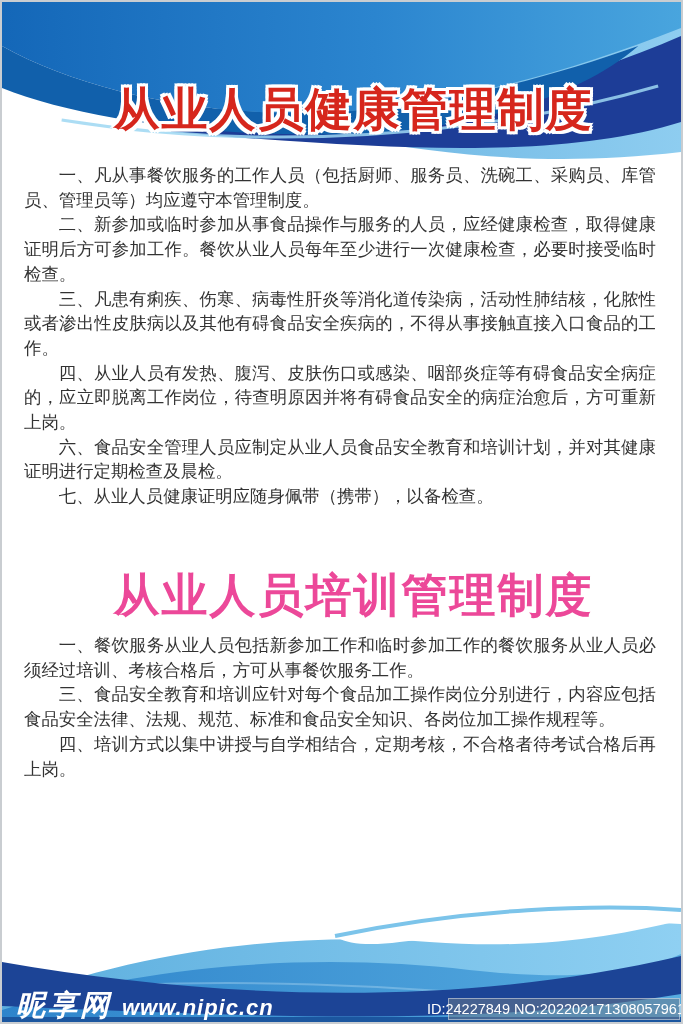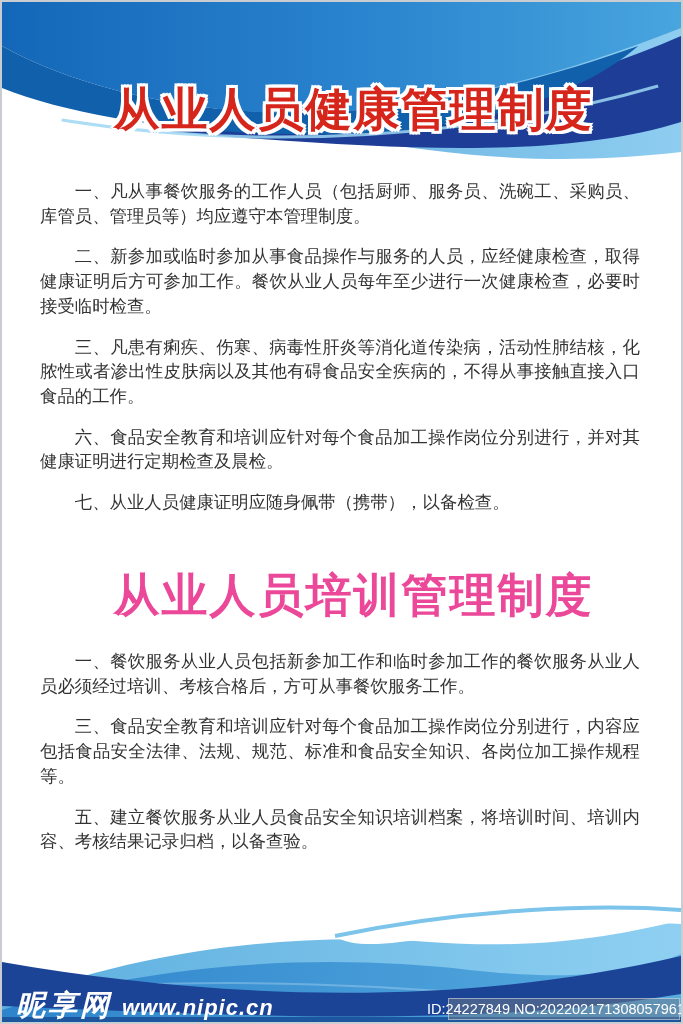--- a/index.html
+++ b/index.html
@@ -40,21 +40,21 @@
   .rules{
     position:absolute;left:22px;width:632px;
     color:#333333;
     font-size:17.4px;
     line-height:24.7px;
     text-align:justify;
     z-index:2;
   }
   #rules1{top:161px;}
   #rules2{top:631px;}
-  .rules p{margin:16px;padding:0;text-indent:2em;}
+  .rules p{margin:0;padding:0;text-indent:2em;}
   .watermark{
     position:absolute;left:14px;top:984px;
     display:flex;align-items:baseline;gap:10px;
     color:#ffffff;font-style:italic;font-weight:bold;
     z-index:4;white-space:nowrap;
   }
   .wm-name{font-size:29px;letter-spacing:3px;}
   .wm-url{font-size:22px;letter-spacing:1px;}
   .id-badge{
     position:absolute;left:446px;top:996px;
@@ -90,30 +90,31 @@
     <path d="M0,44 C90,94 230,120 360,108 C470,98 560,72 640,44 C580,96 470,128 350,132 C220,136 80,118 0,86 Z" fill="#1160ab"></path>
     <path d="M60,118 C260,150 480,136 660,84" stroke="#9ed7f2" stroke-width="3" fill="none" opacity="0.85"></path>
   </svg>
 
   <h1 id="title1" class="big-title">从业人员健康管理制度</h1>
 
   <div id="rules1" class="rules">
     <p>一、凡从事餐饮服务的工作人员（包括厨师、服务员、洗碗工、采购员、库管员、管理员等）均应遵守本管理制度。</p>
     <p>二、新参加或临时参加从事食品操作与服务的人员，应经健康检查，取得健康证明后方可参加工作。餐饮从业人员每年至少进行一次健康检查，必要时接受临时检查。</p>
     <p>三、凡患有痢疾、伤寒、病毒性肝炎等消化道传染病，活动性肺结核，化脓性或者渗出性皮肤病以及其他有碍食品安全疾病的，不得从事接触直接入口食品的工作。</p>
-    <p>六、食品安全教育和培训应针对每个食品加工操作岗位分别进行，并对其健康证明进行定期检查及晨检。</p>
+    <p>四、从业人员有发热、腹泻、皮肤伤口或感染、咽部炎症等有碍食品安全病症的，应立即脱离工作岗位，待查明原因并将有碍食品安全的病症治愈后，方可重新上岗。</p>
+    <p>六、食品安全管理人员应制定从业人员食品安全教育和培训计划，并对其健康证明进行定期检查及晨检。</p>
     <p>七、从业人员健康证明应随身佩带（携带），以备检查。</p>
   </div>
 
   <h2 id="title2" class="big-title">从业人员培训管理制度</h2>
 
   <div id="rules2" class="rules">
     <p>一、餐饮服务从业人员包括新参加工作和临时参加工作的餐饮服务从业人员必须经过培训、考核合格后，方可从事餐饮服务工作。</p>
     <p>三、食品安全教育和培训应针对每个食品加工操作岗位分别进行，内容应包括食品安全法律、法规、规范、标准和食品安全知识、各岗位加工操作规程等。</p>
-    <p>五、建立餐饮服务从业人员食品安全知识培训档案，将培训时间、培训内容、考核结果记录归档，以备查验。</p>
+    <p>四、培训方式以集中讲授与自学相结合，定期考核，不合格者待考试合格后再上岗。</p>
   </div>
 
   <svg class="wave footer" viewBox="0 0 683 130" preserveAspectRatio="none">
     <defs>
       <linearGradient id="fg1" x1="0" y1="0" x2="1" y2="0">
         <stop offset="0" stop-color="#2e84cb"></stop>
         <stop offset="1" stop-color="#57ace0"></stop>
       </linearGradient>
       <linearGradient id="fg2" x1="0" y1="0" x2="1" y2="0">
         <stop offset="0" stop-color="#5caede"></stop>

